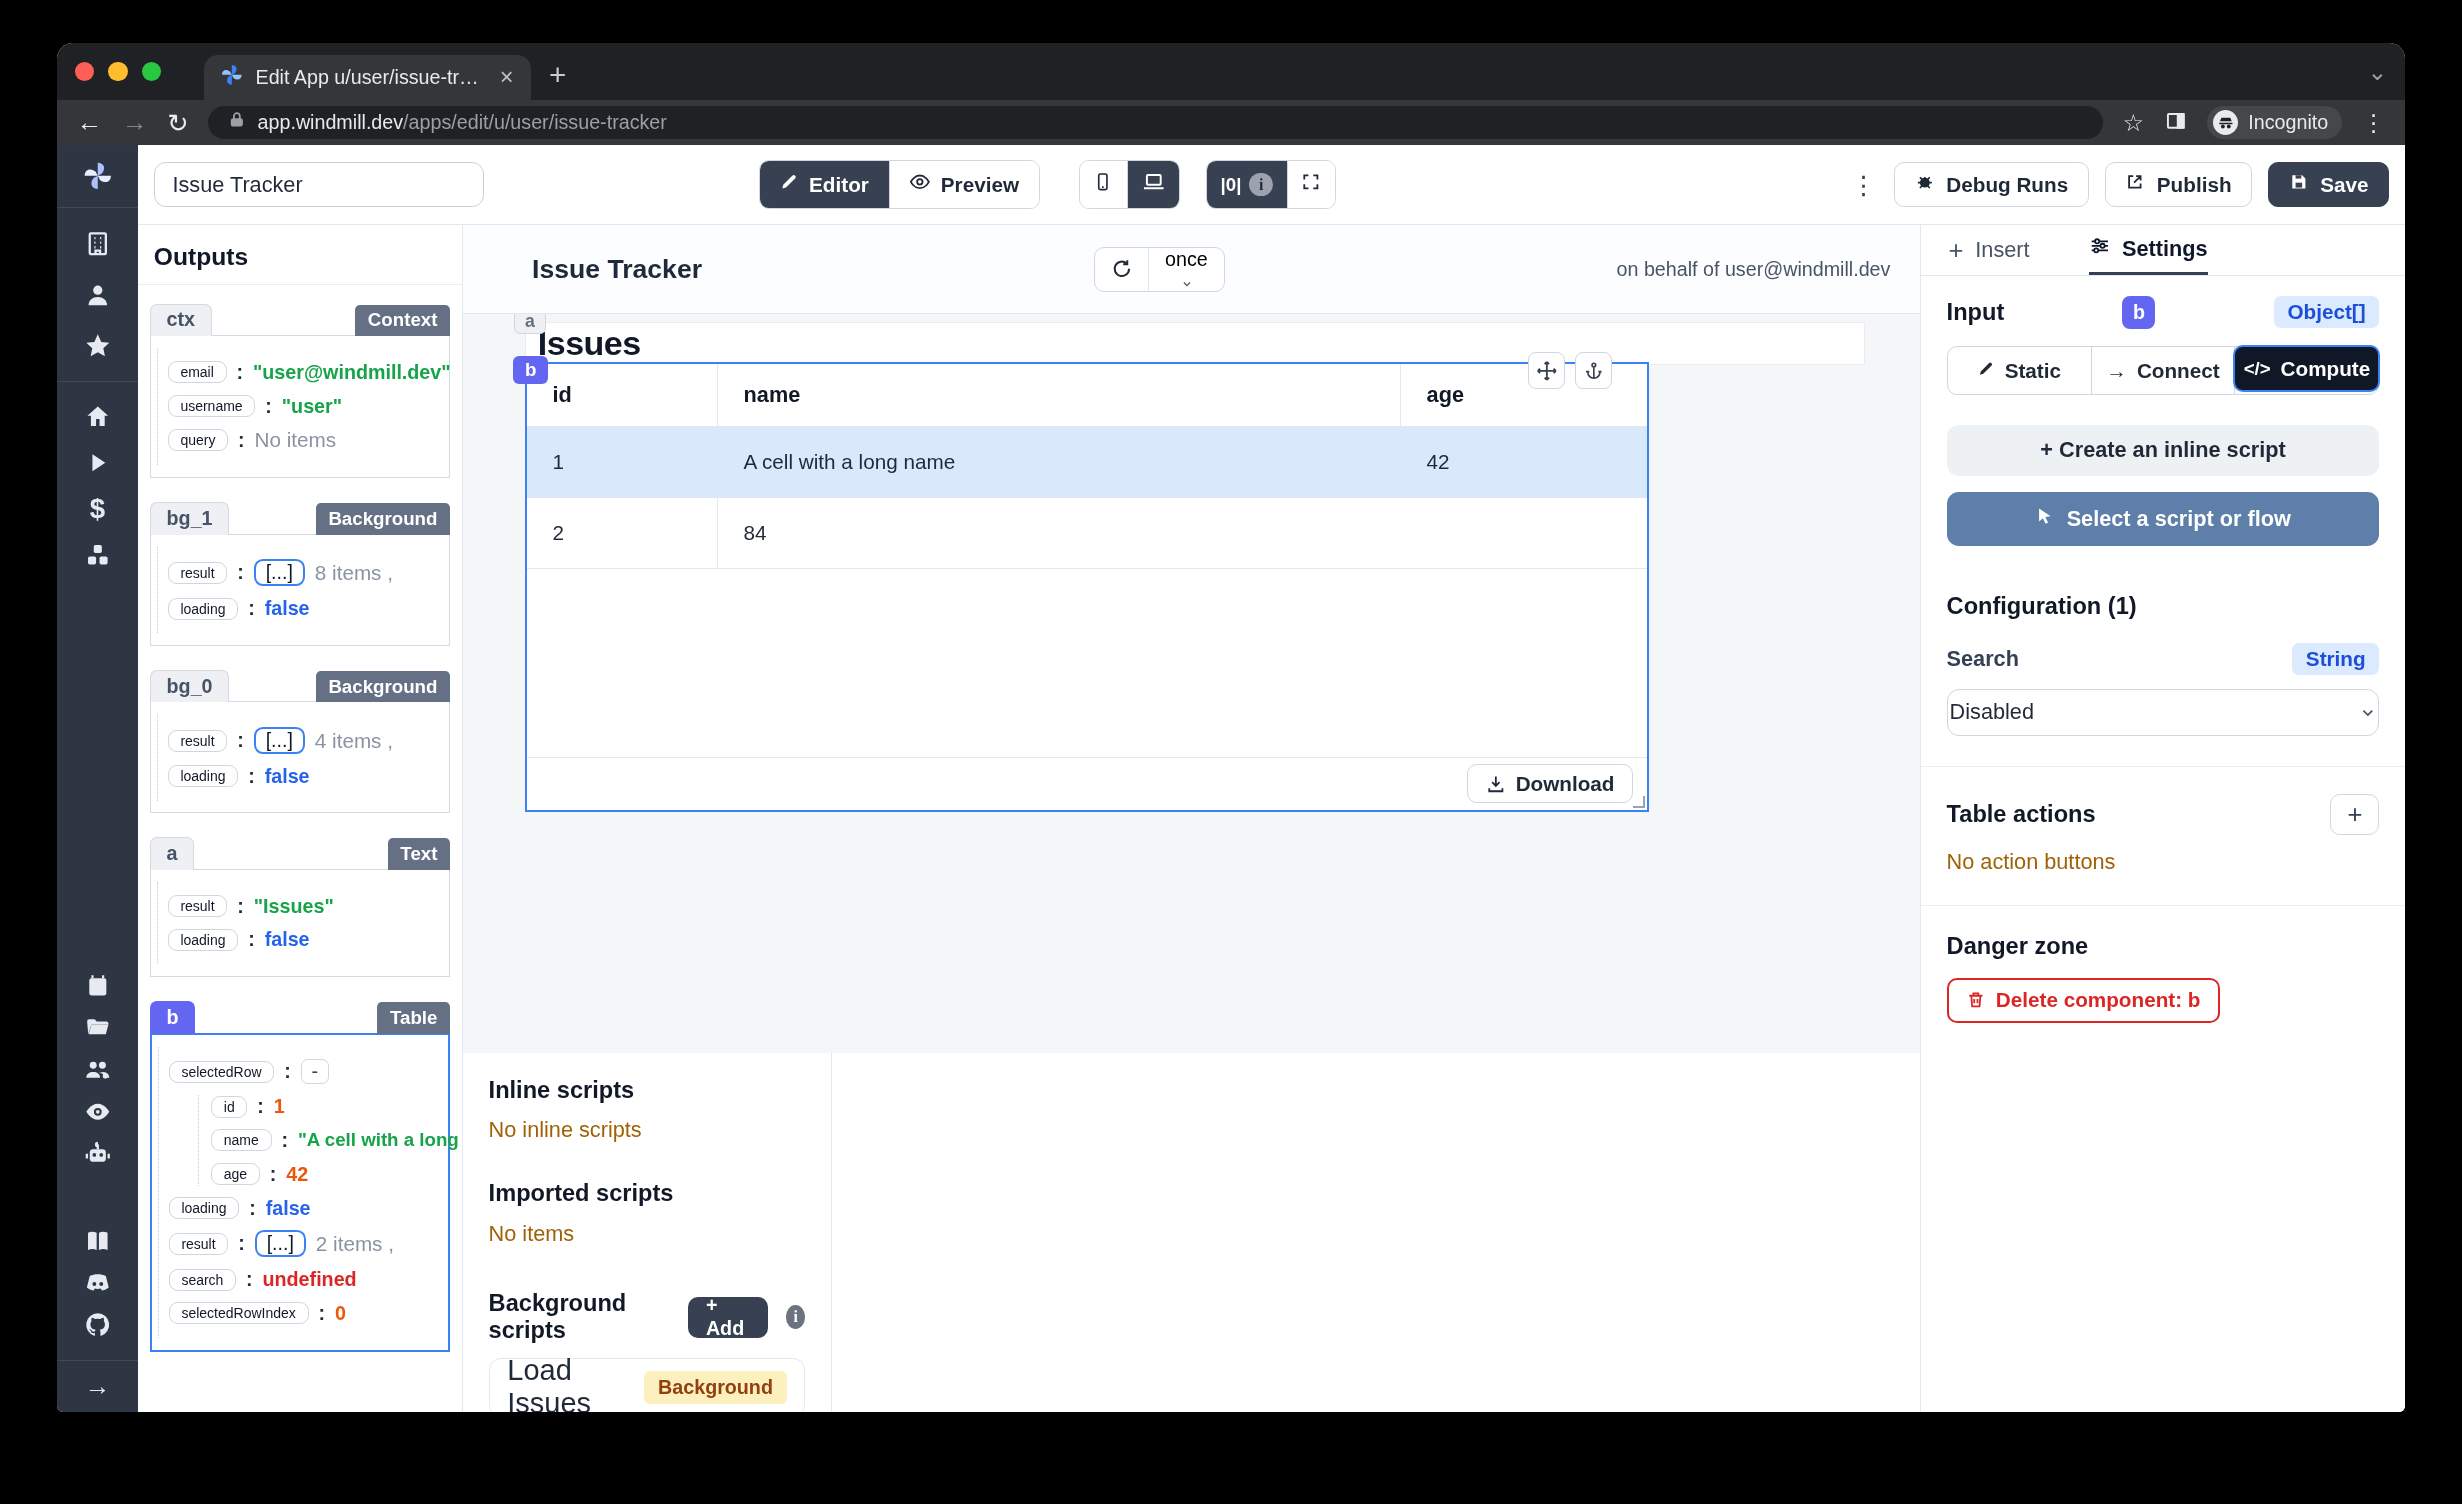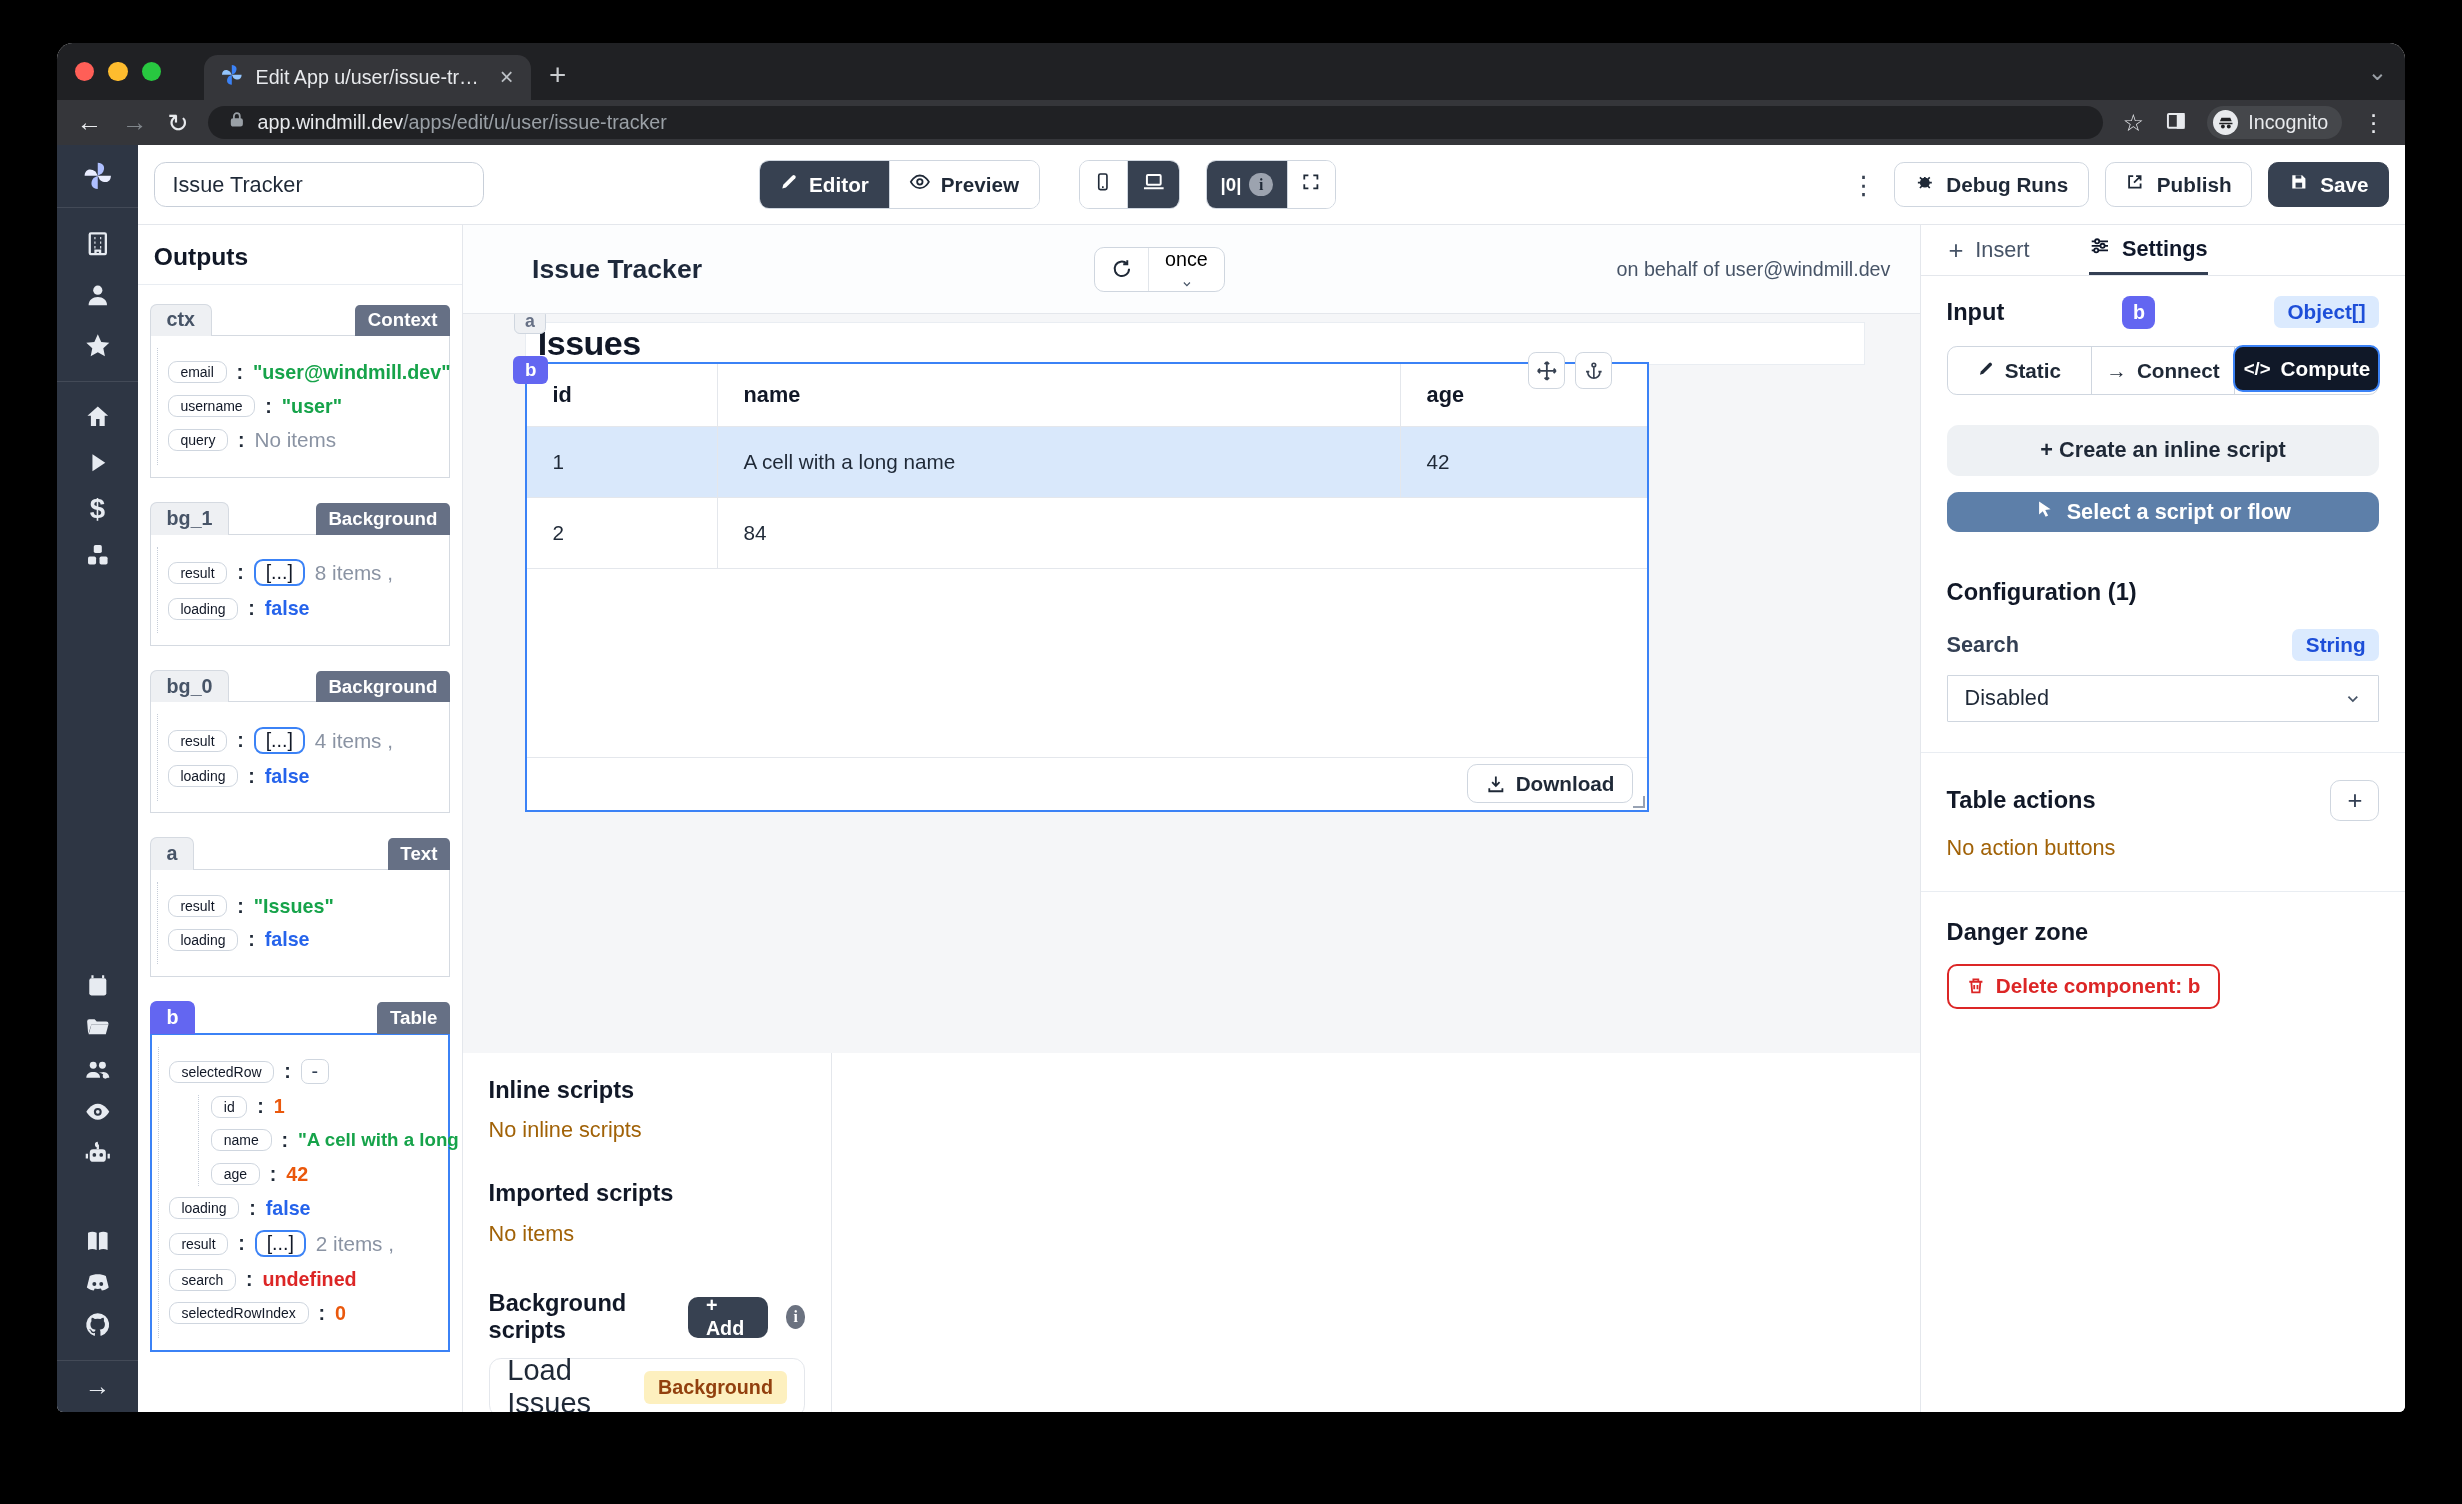--- a/index.html
+++ b/index.html
@@ -127,25 +127,25 @@
   .inrow { display:flex; align-items:center; justify-content:space-between; }
   .rh { font-size:23.6px; font-weight:700; color:#111827; }
   .btag { width:33px; height:33px; background:#6366f1; color:#fff; border-radius:7.9px; display:flex; align-items:center; justify-content:center; font-size:19.7px; font-weight:700; }
   .bluetag { background:#dbeafe; color:#1d4ed8; font-size:20.7px; font-weight:700; padding:3.9px 13.8px; border-radius:6.9px; }
   .modes { display:flex; margin-top:17.7px; border:1px solid #cfd6df; border-radius:9.9px; }
   .mcell { flex:1; height:47px; display:flex; align-items:center; justify-content:center; gap:9.9px; font-size:20.7px; font-weight:700; color:#1f2937; position:relative; }
   .mcell.mid { border-left:1px solid #cfd6df; border-right:1px solid #cfd6df; }
   .mcell.active { background:#101828; color:#fff; border:2px solid #3b82f6; border-radius:9.9px; margin:-2px; z-index:1; }
   .code-g { font-size:18.7px; font-weight:700; }
   .create-btn { margin-top:29.6px; height:51px; background:#eef1f4; border-radius:11.8px; display:flex; align-items:center; justify-content:center; font-size:21.7px; font-weight:700; color:#1f2937; }
-  .select-btn { margin-top:15.8px; height:40px; background:#5d7fa9; border-radius:11.8px; display:flex; align-items:center; justify-content:center; gap:11.8px; font-size:21.7px; font-weight:700; color:#fff; }
+  .select-btn { margin-top:15.8px; height:54px; background:#5d7fa9; border-radius:11.8px; display:flex; align-items:center; justify-content:center; gap:11.8px; font-size:21.7px; font-weight:700; color:#fff; }
   .cfg-h { margin-top:47px; }
   .search-row { margin-top:23.6px; display:flex; align-items:center; justify-content:space-between; }
   .lbl { font-size:21.7px; font-weight:600; color:#344054; }
-  .drop { margin-top:13.8px; height:47px; border:1px solid #cfd6df; border-radius:1px; display:flex; align-items:center; justify-content:space-between; padding:0 17px; font-size:21.7px; color:#1f2937; }
+  .drop { margin-top:13.8px; height:47px; border:1px solid #cfd6df; border-radius:12px; display:flex; align-items:center; justify-content:space-between; padding:0 2px; font-size:21.7px; color:#1f2937; }
   .rdiv { border-top:1px solid #e9edf2; margin:29.6px -25.6px 0; }
   .ta-row { margin-top:27.6px; display:flex; align-items:center; justify-content:space-between; }
   .plus-btn { width:49px; height:41px; border:1px solid #cfd6df; border-radius:9.9px; display:flex; align-items:center; justify-content:center; font-size:25.6px; color:#344054; }
   .del-btn { margin-top:17.7px; display:inline-flex; align-items:center; gap:9.9px; height:45px; padding:0 17.7px; border:2px solid #dc2626; border-radius:9.9px; color:#dc2626; font-size:20.7px; font-weight:700; }
 </style>
 </head>
 <body>
 
 <div class="window">
 

